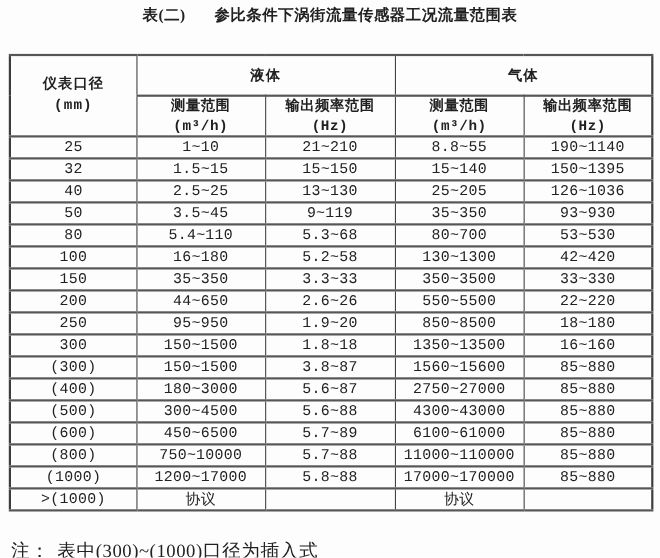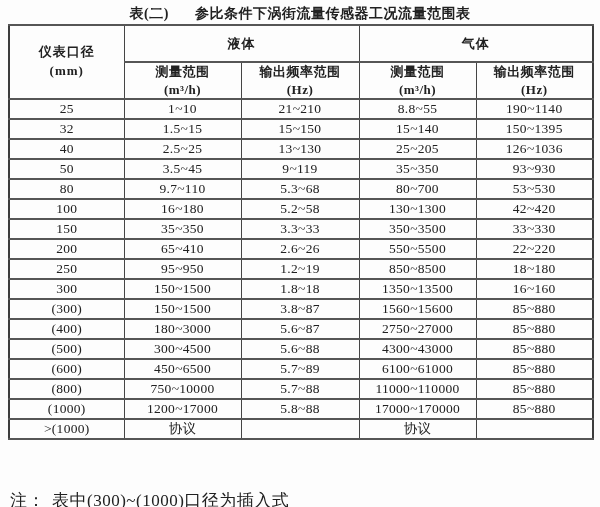--- a/index.html
+++ b/index.html
@@ -26,26 +26,27 @@
     font-weight: bold;
     letter-spacing: 0.5px;
     white-space: nowrap;
   }
   .title .title-prefix {
     margin-right: 26px;
   }
   table.flow-table {
     position: absolute;
     left: 8px;
-    top: 24px;
+    top: 49px;
     width: 584px;
     border-collapse: collapse;
     table-layout: fixed;
     text-align: center;
     border: 2px solid #3d3d3d;
+    font-family: Liberation Mono, monospace;
   }
   table.flow-table th,
   table.flow-table td {
     border-left: 1px solid #454545;
     border-right: 1px solid #454545;
     border-top: 2px solid #565656;
     border-bottom: 2px solid #565656;
     padding: 0;
     overflow: hidden;
     white-space: nowrap;
@@ -143,50 +144,50 @@
         </tr>
         <tr>
           <td>50</td>
           <td>3.5~45</td>
           <td>9~119</td>
           <td>35~350</td>
           <td>93~930</td>
         </tr>
         <tr>
           <td>80</td>
-          <td>9.7~110</td>
+          <td>5.4~110</td>
           <td>5.3~68</td>
           <td>80~700</td>
           <td>53~530</td>
         </tr>
         <tr>
           <td>100</td>
           <td>16~180</td>
           <td>5.2~58</td>
           <td>130~1300</td>
           <td>42~420</td>
         </tr>
         <tr>
           <td>150</td>
           <td>35~350</td>
           <td>3.3~33</td>
           <td>350~3500</td>
           <td>33~330</td>
         </tr>
         <tr>
           <td>200</td>
-          <td>65~410</td>
+          <td>44~650</td>
           <td>2.6~26</td>
           <td>550~5500</td>
           <td>22~220</td>
         </tr>
         <tr>
           <td>250</td>
           <td>95~950</td>
-          <td>1.2~19</td>
+          <td>1.9~20</td>
           <td>850~8500</td>
           <td>18~180</td>
         </tr>
         <tr>
           <td>300</td>
           <td>150~1500</td>
           <td>1.8~18</td>
           <td>1350~13500</td>
           <td>16~160</td>
         </tr>

